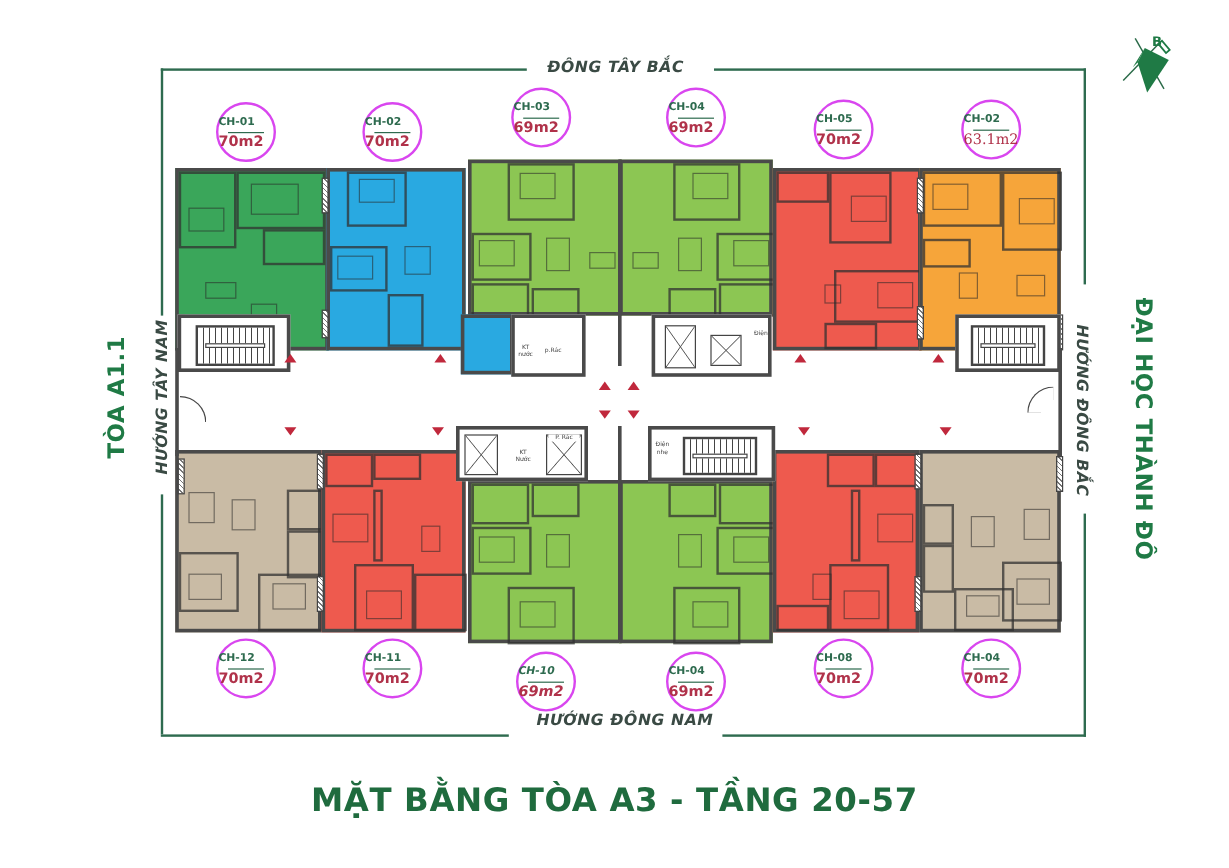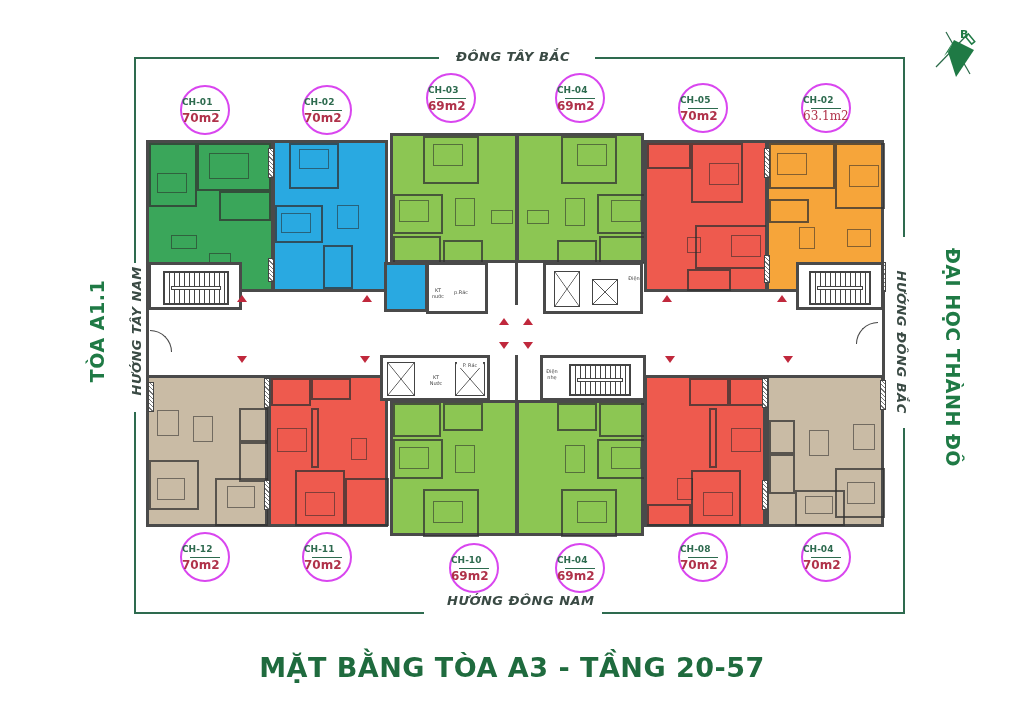--- a/index.html
+++ b/index.html
@@ -93,21 +93,21 @@
 <div class="unit-badge" style="left:180px;top:532px;">
     <span class="code">CH-12</span>
     <span class="bar"></span>
     <span class="area">70m2</span>
   </div>
 <div class="unit-badge" style="left:302px;top:532px;">
     <span class="code">CH-11</span>
     <span class="bar"></span>
     <span class="area">70m2</span>
   </div>
-<div class="unit-badge" style="left:449px;top:543px;">
+<div class="unit-badge" style="left:430px;top:543px;font-style:italic;">
     <span class="code">CH-10</span>
     <span class="bar"></span>
     <span class="area">69m2</span>
   </div>
 <div class="unit-badge" style="left:555px;top:543px;">
     <span class="code">CH-04</span>
     <span class="bar"></span>
     <span class="area">69m2</span>
   </div>
 <div class="unit-badge" style="left:678px;top:532px;">

